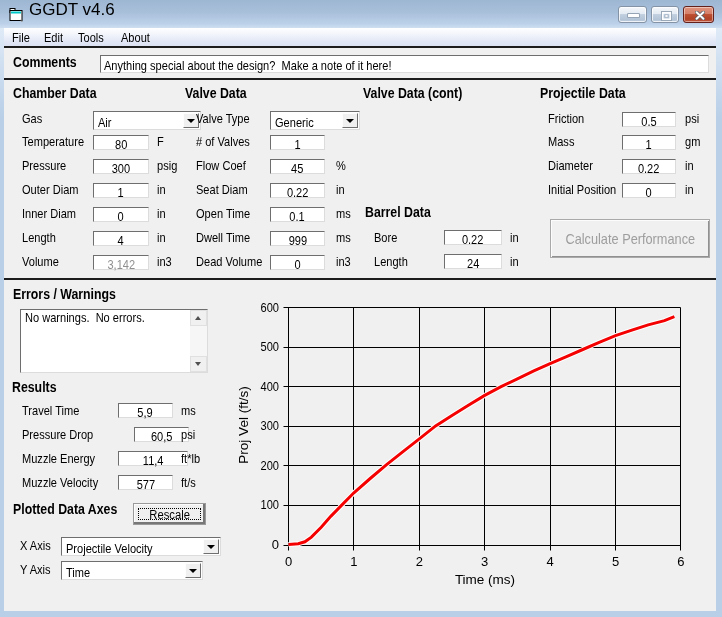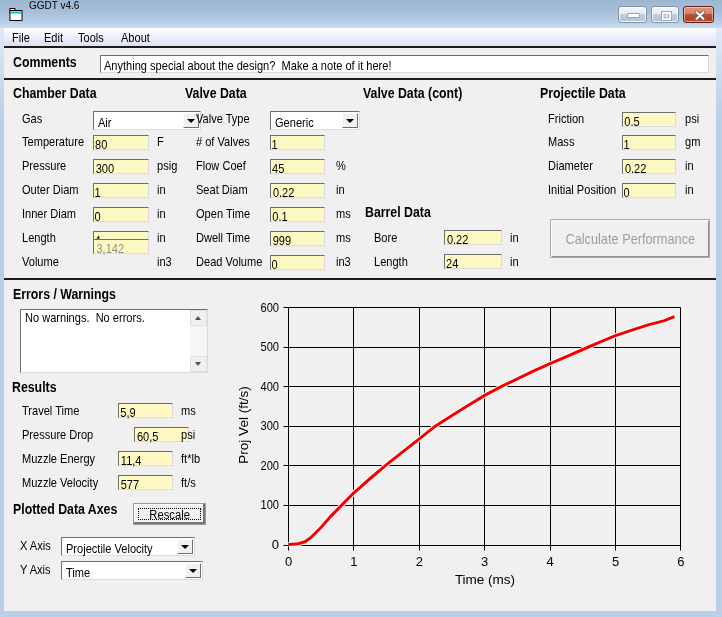--- a/index.html
+++ b/index.html
@@ -4,21 +4,21 @@
 html,body{width:722px;height:617px;overflow:hidden}
 body{position:relative;font-family:"Liberation Sans",sans-serif;font-size:11px;color:#000;background:#b8cfe7}
 .abs{position:absolute}
 .hdr{position:absolute;font-weight:bold;font-size:14px;white-space:nowrap;line-height:14px;transform:scaleX(0.88);transform-origin:0 0}
 .titlebar{position:absolute;left:0;top:0;width:722px;height:28px;background:linear-gradient(#9db6d1,#a9c0db 45%,#bcd1e9 85%,#cfdff2)}
 .borderglow{position:absolute;top:28px;height:90px;width:6px;background:linear-gradient(#dfeaf7,#b8cfe7)}
 .menubar{position:absolute;left:4px;top:28px;width:712px;height:18px;background:linear-gradient(#ffffff,#f0f3fa 40%,#e2e7f6 75%,#dbe2f2)}
 .menubar span{position:absolute;top:1.5px;font-size:13px;transform:scaleX(0.85);transform-origin:0 0}
 .sepline{position:absolute;left:4px;width:712px;height:2px;background:#1c1c1c}
 .client{position:absolute;left:4px;top:48px;width:712px;height:563px;background:#f0f0f0}
-.tf{position:absolute;background:#fef9c3;border:1px solid;border-color:#6e6e6e #dcdcdc #dcdcdc #6e6e6e;height:15px;text-align:left}
+.tf{position:absolute;background:#ffffff;border:1px solid;border-color:#6e6e6e #dcdcdc #dcdcdc #6e6e6e;height:15px;text-align:center}
 .tf span{position:relative;top:1px;font-size:13px;display:inline-block;transform:scaleX(0.85)}
 .lbl{position:absolute;white-space:nowrap;line-height:13px;font-size:13px;transform:scaleX(0.85);transform-origin:0 0}
 .combo{position:absolute;background:#fff;border:1px solid;border-color:#6e6e6e #dcdcdc #dcdcdc #6e6e6e;height:19px;font-size:12px}
 .combo .ct{position:absolute;left:4px;top:3px;white-space:nowrap;font-size:13px;transform:scaleX(0.85);transform-origin:0 0}
 .cbtn{position:absolute;right:1px;top:1px;bottom:1px;width:16px;background:#f0f0f0;border:1px solid;border-color:#fdfdfd #6f6f6f #6f6f6f #fdfdfd}
 .cbtn:after{content:"";position:absolute;left:50%;top:50%;margin-left:-4px;margin-top:-2px;border:4px solid transparent;border-top:4px solid #000;border-bottom:none}
 .winbtn{position:absolute;top:6px;height:17px;border-radius:3px}
 .mmb{border:1px solid #8494a6;background:linear-gradient(#f5f8fb 0%,#e4ebf3 45%,#c2d0e0 50%,#b3c4d7 85%,#c3d2e3);box-shadow:inset 0 0 0 1px rgba(255,255,255,.75)}
 .clb{border:1px solid #64201a;background:linear-gradient(#e0947f 0%,#d57f68 45%,#bd4f33 50%,#b04326 80%,#c3573d);box-shadow:inset 0 0 0 1px rgba(255,255,255,.45)}
 </style></head><body>
@@ -26,21 +26,21 @@
 <div class="titlebar"></div>
 <div class="borderglow" style="left:0"></div>
 <div class="borderglow" style="right:0"></div>
 
 <svg class="abs" style="left:9px;top:8px" width="15" height="15" viewBox="0 0 15 15">
   <rect x="1" y="0.5" width="5" height="4" fill="#fff" stroke="#000" stroke-width="1"></rect>
   <rect x="1" y="2.5" width="12" height="10" fill="#fff" stroke="#000" stroke-width="1"></rect>
   <rect x="2" y="3.5" width="10" height="2" fill="#00c8c8"></rect>
   <path d="M11 11 L14 14 L12.5 14 Z" fill="#9a9a9a"></path>
 </svg>
-<div class="abs" style="left:29px;top:0;font-size:10px">GGDT v4.6</div>
+<div class="abs" style="left:29px;top:0;font-size:17px">GGDT v4.6</div>
 
 <div class="winbtn mmb" style="left:618px;width:29px">
   <div class="abs" style="left:9px;top:7px;width:11px;height:3px;background:#fff;box-shadow:0 0 0 1px #96a5b5;border-radius:0.5px"></div>
 </div>
 <div class="winbtn mmb" style="left:651px;width:28px">
   <svg class="abs" style="left:8.5px;top:3.5px" width="11" height="10" viewBox="0 0 11 10">
     <rect x="1" y="1" width="9" height="8" fill="none" stroke="#96a5b5" stroke-width="2"></rect>
     <rect x="1.75" y="1.75" width="7.5" height="6.5" fill="none" stroke="#ffffff" stroke-width="1.6"></rect>
     <rect x="4" y="3.8" width="3" height="2.4" fill="#fff" stroke="#96a5b5" stroke-width="0.6"></rect>
   </svg>
@@ -85,21 +85,21 @@
 <div class="lbl" style="left:22px;top:183px">Outer Diam</div>
 <div class="tf" style="left:93px;top:183px;width:56px"><span>1</span></div>
 <div class="lbl" style="left:157px;top:183px">in</div>
 <div class="lbl" style="left:22px;top:207px">Inner Diam</div>
 <div class="tf" style="left:93px;top:207px;width:56px"><span>0</span></div>
 <div class="lbl" style="left:157px;top:207px">in</div>
 <div class="lbl" style="left:22px;top:231px">Length</div>
 <div class="tf" style="left:93px;top:231px;width:56px"><span>4</span></div>
 <div class="lbl" style="left:157px;top:231px">in</div>
 <div class="lbl" style="left:22px;top:255px">Volume</div>
-<div class="tf" style="left:93px;top:239px;width:56px;color:#8f8f8f"><span>3,142</span></div>
+<div class="tf" style="left:93px;top:255px;width:56px;color:#8f8f8f"><span>3,142</span></div>
 <div class="lbl" style="left:157px;top:255px">in3</div>
 
 <div class="lbl" style="left:196px;top:112px">Valve Type</div>
 <div class="combo" style="left:270px;top:111px;width:90px">
     <span class="ct">Generic</span>
     <span class="cbtn"></span>
   </div>
 <div class="lbl" style="left:196px;top:135px"># of Valves</div>
 <div class="tf" style="left:270px;top:135px;width:55px"><span>1</span></div>
 <div class="lbl" style="left:196px;top:159px">Flow Coef</div>
@@ -155,32 +155,32 @@
 <div class="lbl" style="left:25px;top:311px">No warnings.&nbsp; No errors.</div>
 
 <div class="hdr" style="left:12px;top:380px">Results</div>
 <div class="lbl" style="left:22px;top:404px">Travel Time</div>
 <div class="tf" style="left:118px;top:403px;width:55px"><span>5,9</span></div>
 <div class="lbl" style="left:181px;top:404px">ms</div>
 <div class="lbl" style="left:22px;top:428px">Pressure Drop</div>
 <div class="tf" style="left:134px;top:427px;width:55px"><span>60,5</span></div>
 <div class="lbl" style="left:181px;top:428px">psi</div>
 <div class="lbl" style="left:22px;top:452px">Muzzle Energy</div>
-<div class="tf" style="left:118px;top:451px;width:55px"><span>11,4</span></div>
+<div class="tf" style="left:118px;top:451px;width:70px"><span>11,4</span></div>
 <div class="lbl" style="left:181px;top:452px">ft*lb</div>
 <div class="lbl" style="left:22px;top:476px">Muzzle Velocity</div>
 <div class="tf" style="left:118px;top:475px;width:55px"><span>577</span></div>
 <div class="lbl" style="left:181px;top:476px">ft/s</div>
 
 <div class="hdr" style="left:13px;top:502px">Plotted Data Axes</div>
 <div class="abs" style="left:133px;top:503px;width:73px;height:22px;background:#f0f0f0;border:1px solid #9a9a9a;box-shadow:inset -2px -2px 0 #777777,inset 1px 1px 0 #fbfbfb">
   <div class="abs" style="left:4px;top:4px;right:4px;bottom:4px;border:1px dotted #000;text-align:center;line-height:12px"><span style="display:inline-block;font-size:12.5px;transform:scaleX(0.9);position:relative;top:-0.5px">Rescale</span></div>
 </div>
 <div class="lbl" style="left:20px;top:539px">X Axis</div>
-<div class="combo" style="left:61px;top:537px;width:134px">
+<div class="combo" style="left:61px;top:537px;width:160px">
     <span class="ct">Projectile Velocity</span>
     <span class="cbtn"></span>
   </div>
 <div class="lbl" style="left:20px;top:563px">Y Axis</div>
 <div class="combo" style="left:61px;top:561px;width:142px">
     <span class="ct">Time</span>
     <span class="cbtn"></span>
   </div>
 
 <svg class="abs" style="left:0;top:0" width="722" height="617" viewBox="0 0 722 617">

